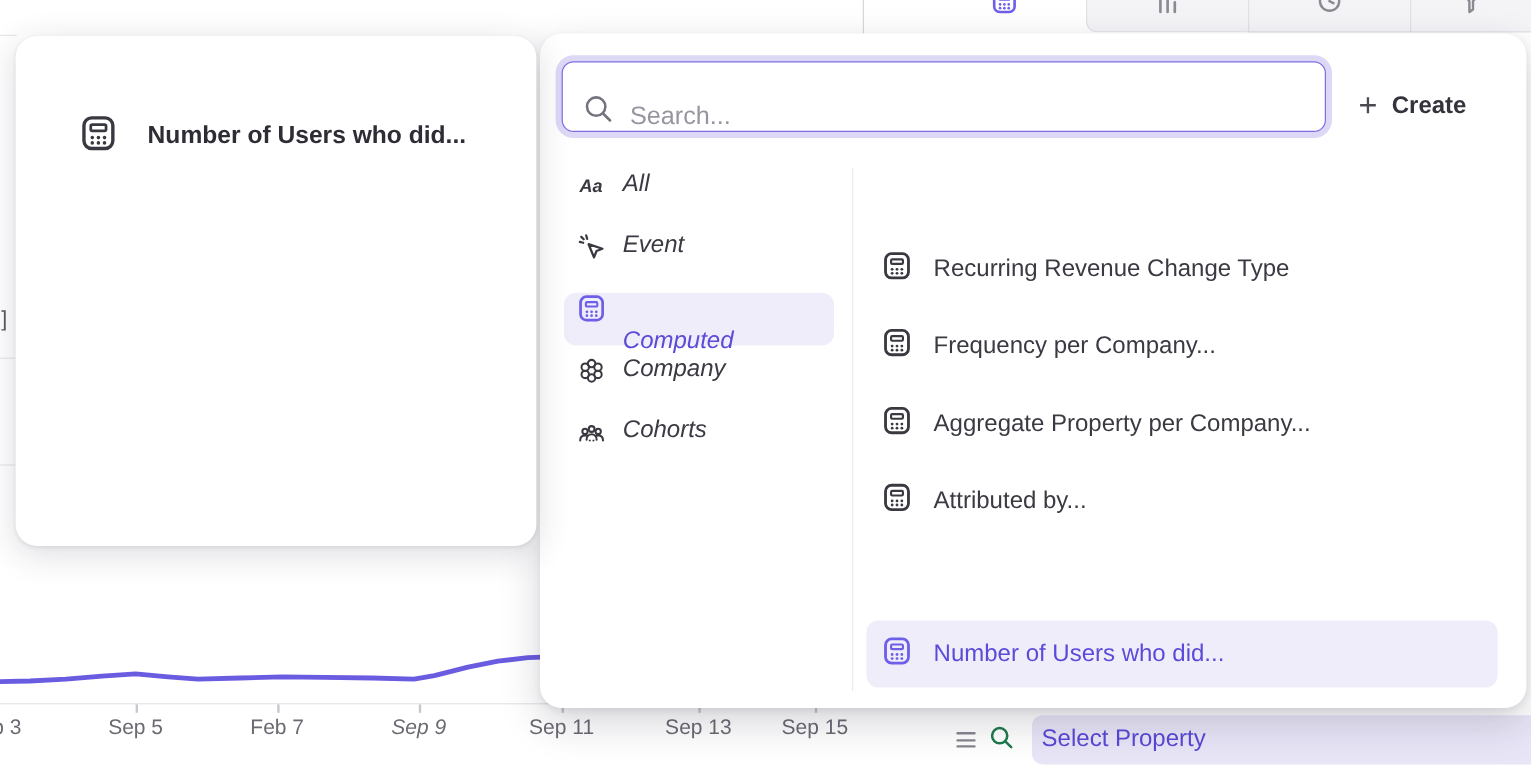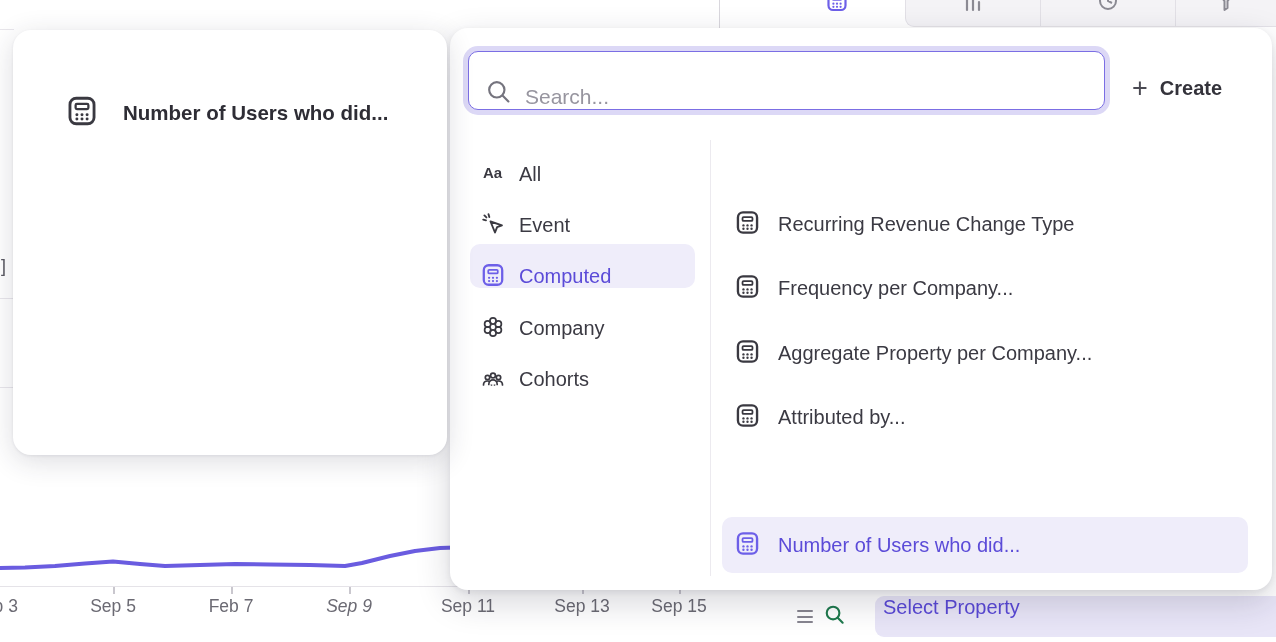--- a/index.html
+++ b/index.html
@@ -39,40 +39,40 @@
                 border:1.6px solid #7b6ee4; border-radius:10px; box-shadow:0 0 0 5px #dcd8f6;
                 display:flex; align-items:flex-end; padding-left:16px; }
   .search-box input { border:none; outline:none; font-size:21px; color:#3b3a43; margin-left:13px; width:540px;
                       font-family:"Liberation Sans","DejaVu Sans",sans-serif; background:transparent; }
   .search-box input::placeholder { color:#97959f; }
   .create-btn { position:absolute; left:682px; top:40px; height:40px; display:flex; align-items:center; gap:12px; cursor:pointer; }
   .create-plus { font-size:27px; font-weight:300; color:#4b4a53; line-height:1; }
   .create-label { font-size:20px; font-weight:700; color:#34333b; }
 
   .cat-item { position:absolute; left:20px; width:225px; height:44px; border-radius:10px;
-              display:flex; align-items:flex-end; padding-left:10px; color:#3b3a43; }
+              display:flex; align-items:flex-start; padding-left:10px; color:#3b3a43;font-style:italic; }
   .cat-item .clabel { margin-left:13px; font-size:20px; }
   .cat-item.selected { background:#efedfa; color:#5b4bd8; }
-  .cat-item.selected .clabel { font-weight:500; }
+  .cat-item.selected .clabel { font-weight:500;margin-top:29px; }
   .cat-icon { width:26px; height:26px; display:flex; align-items:center; justify-content:center; }
 
   .v-divider { position:absolute; left:260px; top:112px; width:1px; height:436px; background:#eceaef; }
 
   .res-item { position:absolute; left:272px; width:526px; height:56px; border-radius:10px;
               display:flex; align-items:center; padding-left:12px; color:#3b3a43; }
   .res-item .rlabel { margin-left:17px; font-size:20px; }
   .res-item.selected { background:#efedfa; color:#5b4bd8; }
   .res-item.selected .rlabel { font-weight:500; }
 
   
   .prop-row { left:786px; top:591px; width:490px; height:51px; background:#fff; display:flex; align-items:center; }
   .hamburger { width:16px; margin-left:11px; display:flex; flex-direction:column; gap:3.5px; }
   .hamburger span { display:block; height:2px; background:#87858f; border-radius:1px; }
-  .prop-pill { margin-left:29px; flex:1; height:41px; background:#e8e5f7; border-radius:9px 0 0 9px;
-               display:flex; padding-left:8px; }
+  .prop-pill { margin-left:14px; flex:1; height:41px; background:#e8e5f7; border-radius:9px 0 0 9px;
+               display:flex; align-items:center; padding-left:8px; }
   .prop-pill .plabel { font-size:20px; font-weight:500; color:#5948d6; }
   .prop-search { margin-left:10px; }
 </style>
 </head>
 <body>
 
 <div id="stage">
 
   <div class="abs vdivider-top"></div>
   <div class="abs bg-line-frag" style="left:0;top:29px;width:14px;"></div>

